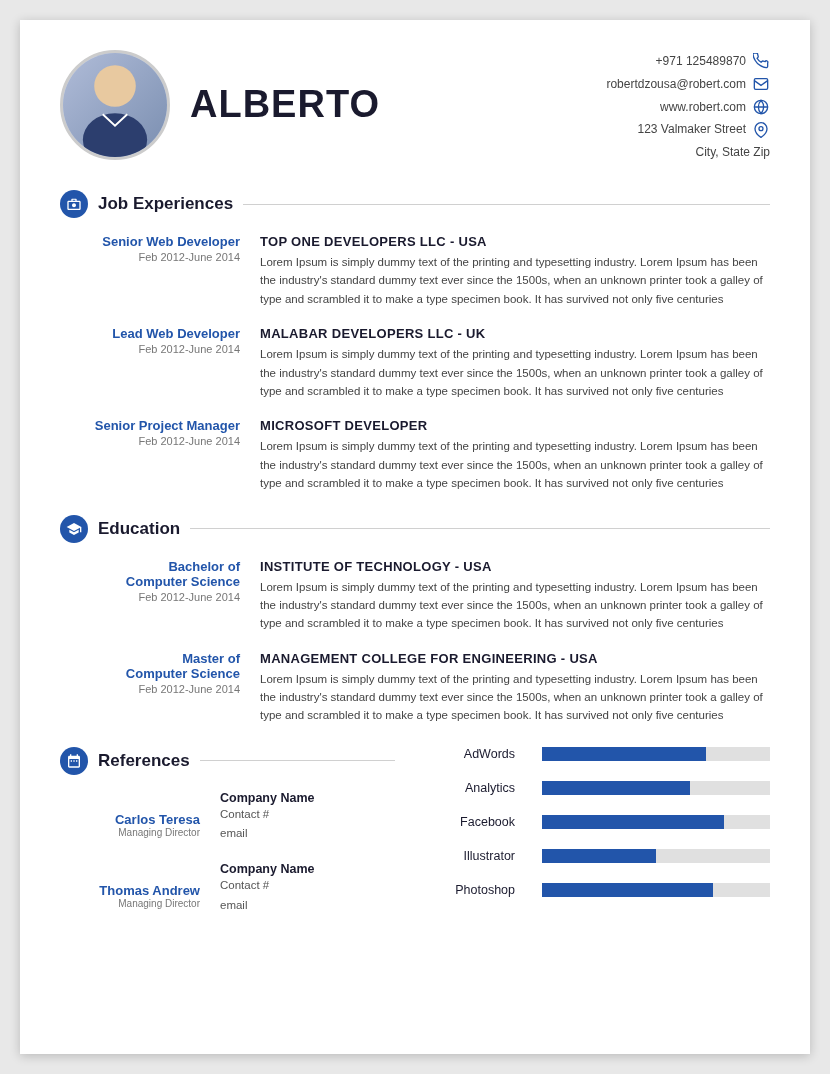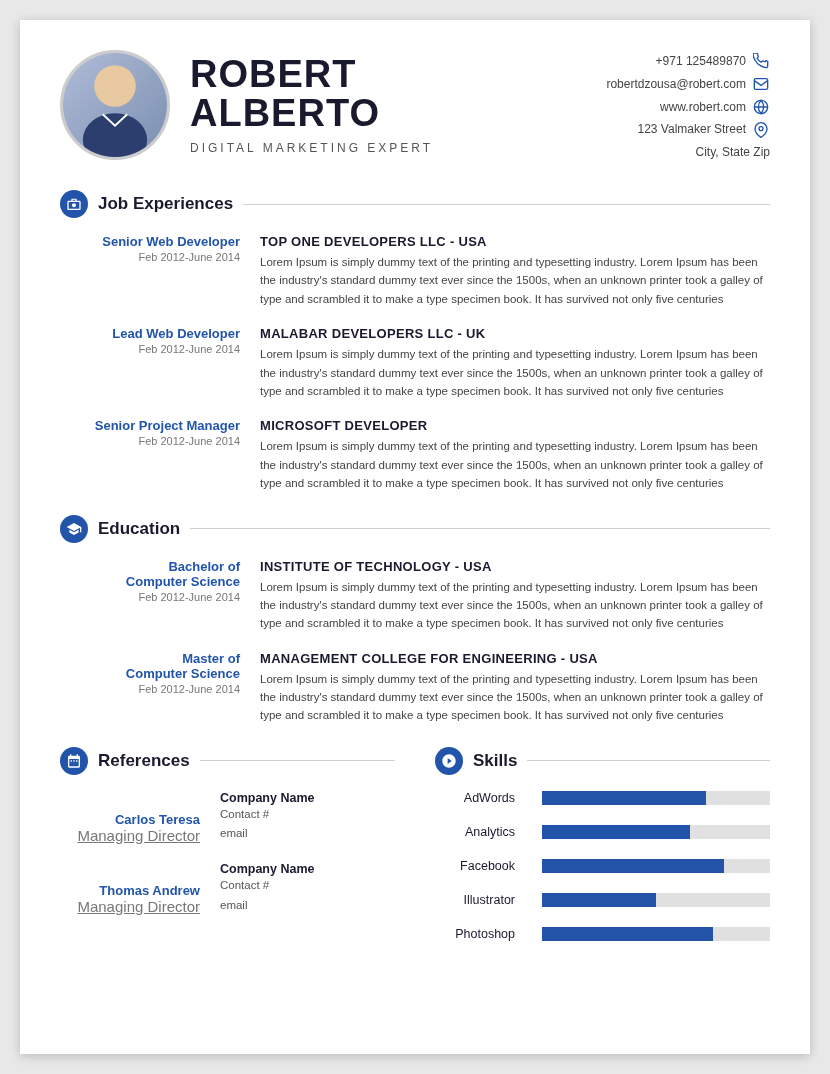--- a/index.html
+++ b/index.html
@@ -190,23 +190,22 @@
       text-align: right;
       padding-right: 20px;
       margin-top: 21px;
     }
     .ref-name {
       font-size: 13px;
       font-weight: 700;
       color: #2255aa;
     }
     .ref-role {
-      font-size: 15px;
+      font-size: 10px;
       color: #777;
-      text-decoration: underline;
     }
     .ref-right {
       flex: 1;
     }
     .ref-company {
       font-size: 12.5px;
       font-weight: 700;
       color: #1a1a2e;
     }
     .ref-detail {
@@ -255,23 +254,21 @@
 
         <svg viewBox="0 0 110 110" width="110" height="110">
           <circle cx="55" cy="38" r="22" fill="#e8c9a0"></circle>
           <ellipse cx="55" cy="95" rx="34" ry="28" fill="#2c3e6e"></ellipse>
 
           <path d="M42 68 L55 80 L68 68" fill="none" stroke="#fff" stroke-width="2"></path>
         </svg>
       </div>
     </div>
     <div class="name-section">
-      <div class="name-first">ROBERT</div>
       <div class="name-last">ALBERTO</div>
-      <div class="title">DIGITAL MARKETING  EXPERT</div>
     </div>
     <div class="contact-section">
       <div class="contact-row">
         <span>+971 125489870</span>
         <span class="contact-icon">
           <svg viewBox="0 0 24 24" width="16" height="16" fill="none" stroke="#2255aa" stroke-width="2">
             <path d="M22 16.92v3a2 2 0 01-2.18 2 19.79 19.79 0 01-8.63-3.07A19.5 19.5 0 013.07 10.8a19.79 19.79 0 01-3.07-8.67A2 2 0 012 0h3a2 2 0 012 1.72c.127.96.361 1.903.7 2.81a2 2 0 01-.45 2.11L6.09 7.91a16 16 0 006 6l1.27-1.27a2 2 0 012.11-.45c.907.339 1.85.573 2.81.7A2 2 0 0122 14.92z"></path>
           </svg>
         </span>
       </div>
@@ -418,29 +415,20 @@
     </div>
     <div class="ref-right">
       <div class="ref-company">Company Name</div>
       <div class="ref-detail">Contact #<br>email</div>
     </div>
   </div>
         </div>
     </div>
 
     <div class="col-right">
-      <div class="section-header">
-        <div class="section-icon">
-          <svg viewBox="0 0 24 24" width="16" height="16" fill="white">
-            <path d="M12 2C6.48 2 2 6.48 2 12s4.48 10 10 10 10-4.48 10-10S17.52 2 12 2zm-2 14.5v-9l6 4.5-6 4.5z"></path>
-          </svg>
-        </div>
-        <span class="section-title">Skills</span>
-        <hr class="section-line">
-      </div>
       <div id="skill-entries">
           <div class="skill-row">
     <div class="skill-label">AdWords</div>
     <div class="skill-bar-bg">
       <div class="skill-bar-fill" style="width:72%"></div>
     </div>
   </div>
           <div class="skill-row">
     <div class="skill-label">Analytics</div>
     <div class="skill-bar-bg">

